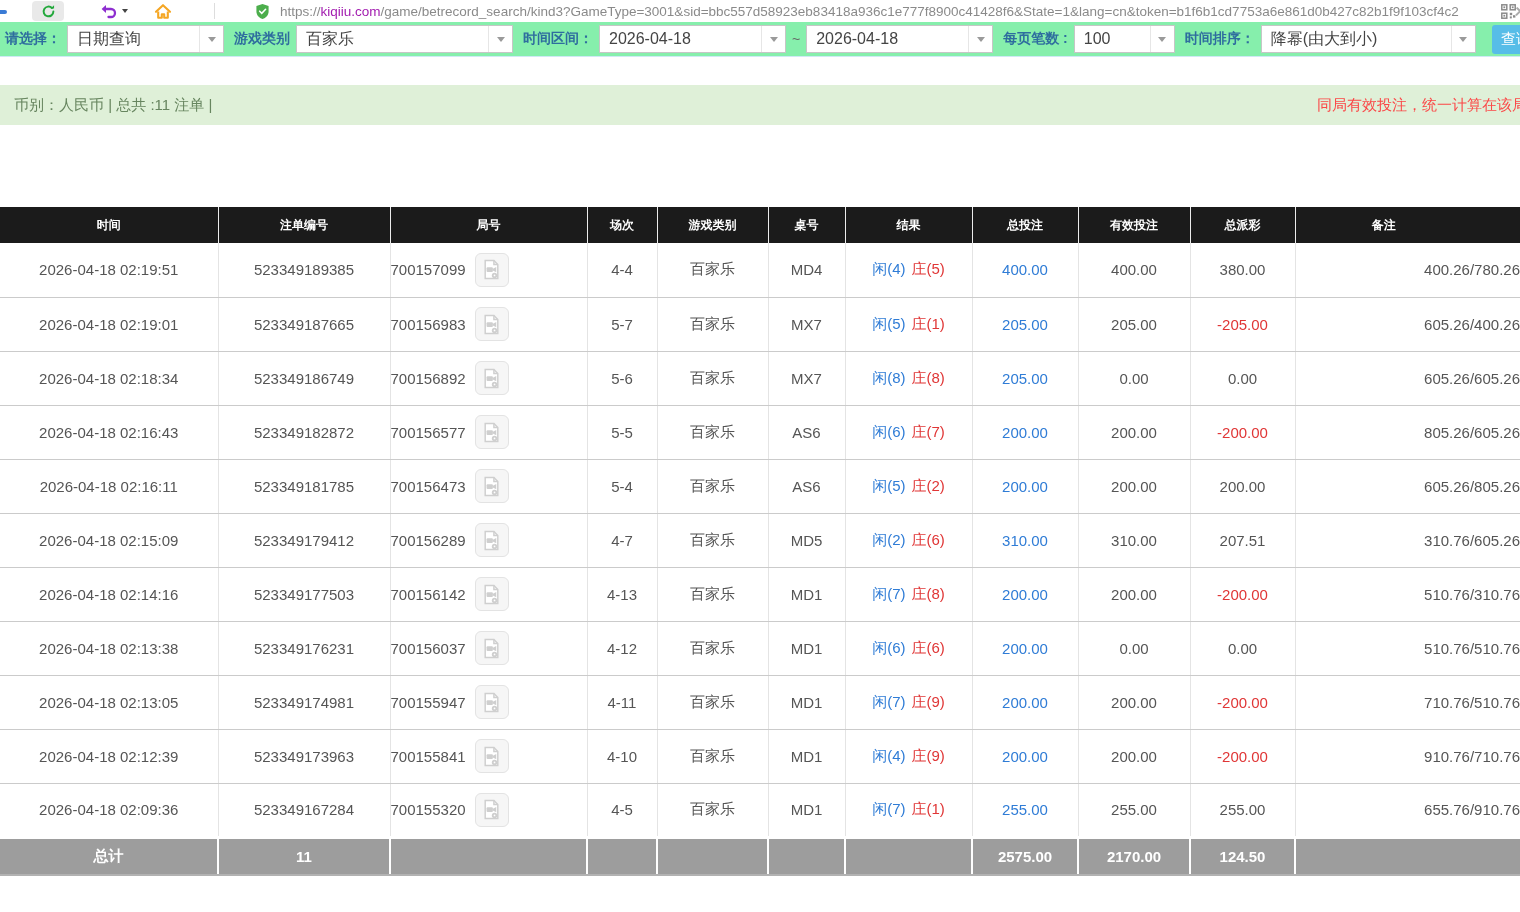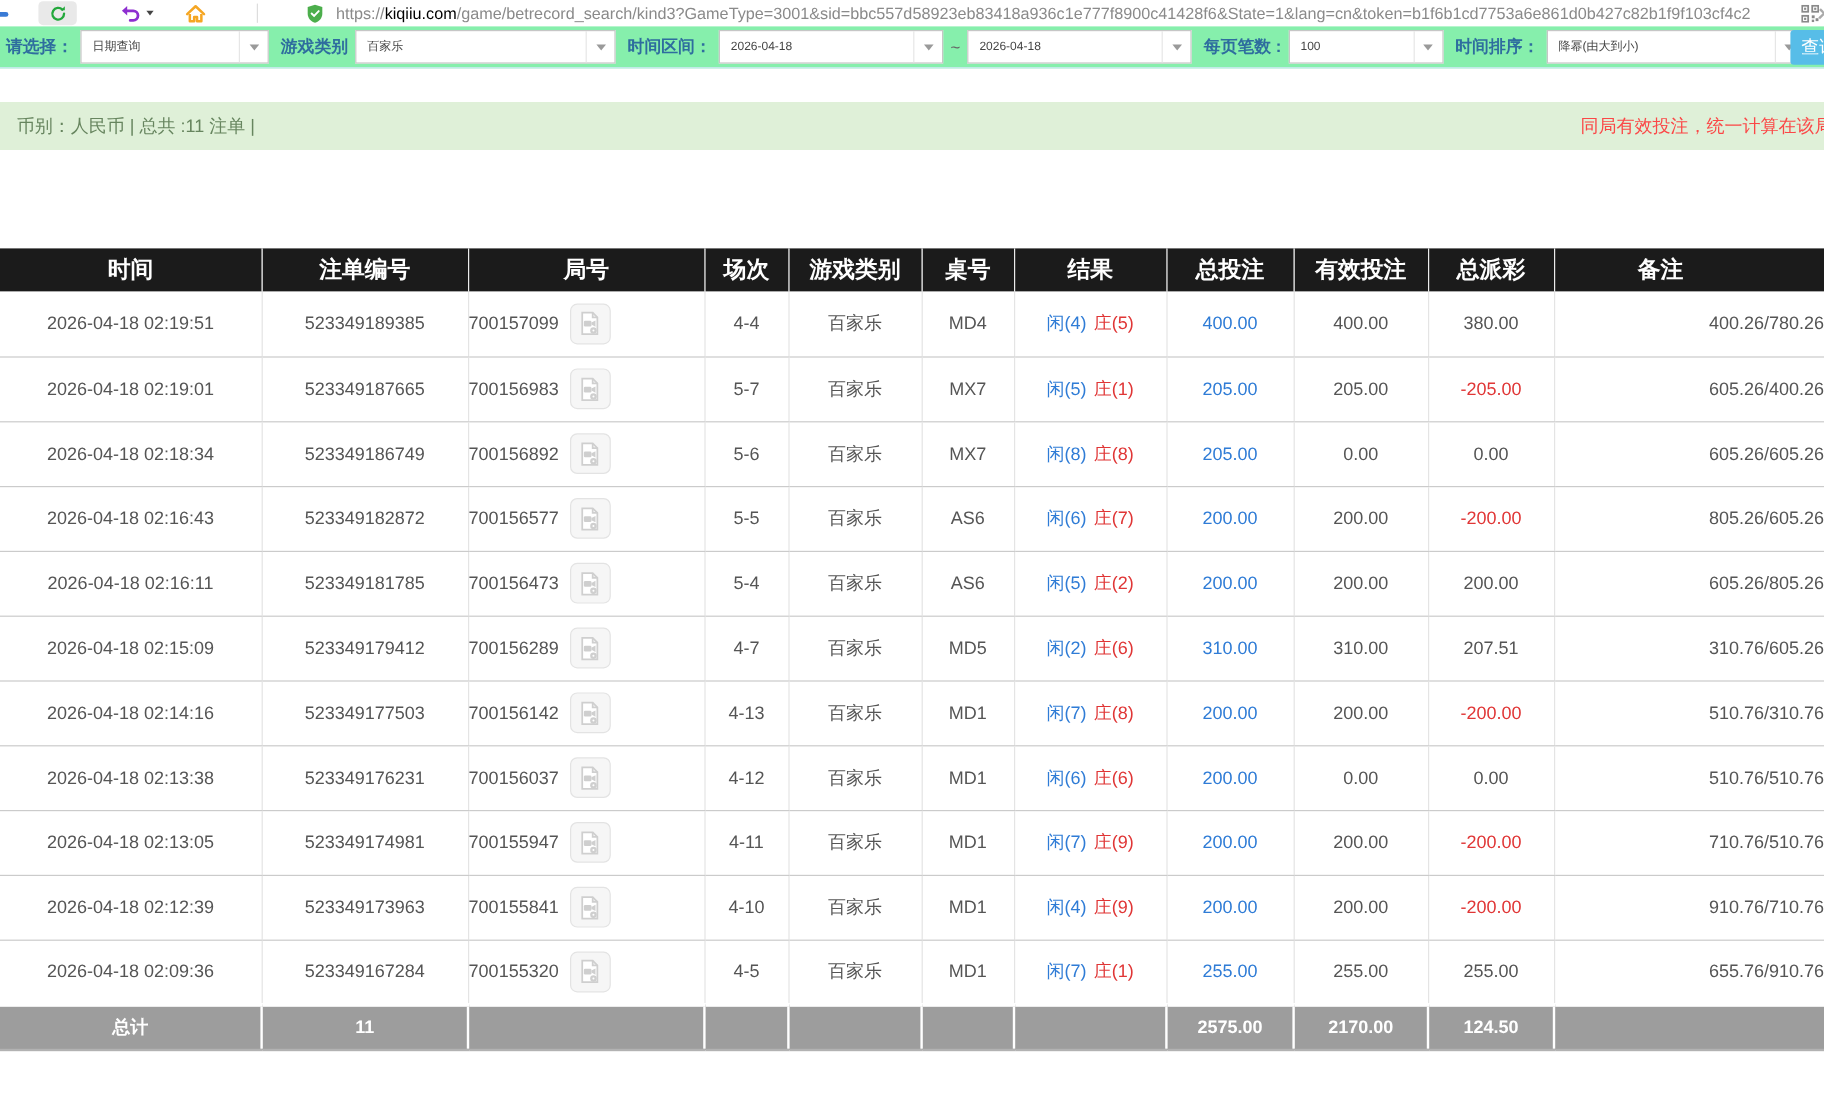--- a/index.html
+++ b/index.html
@@ -18,56 +18,56 @@
   .back-sliver { position:absolute; left:0; top:10px; width:7px; height:4px; background:#3a7bd5; border-radius:0 2px 2px 0; }
   .icon-btn { display:inline-flex; align-items:center; justify-content:center; cursor:pointer; }
   .refresh-wrap { margin-left:32px; width:32px; height:20px; background:#e9e9e9; border-radius:4px; }
   .undo-wrap { margin-left:36px; display:inline-flex; align-items:center; }
   .mini-caret { width:0;height:0;border-left:3px solid transparent;border-right:3px solid transparent;border-top:4px solid #444; margin-left:5px; }
   .home-wrap { margin-left:26px; }
   .bar-divider { width:1px; height:16px; background:#ddd; margin-left:42px; }
   .url-bar { display:flex; align-items:center; margin-left:40px; flex:1; overflow:hidden; cursor:text; }
   .shield-wrap { margin-right:10px; display:inline-flex; }
   .url-text { font-size:13.5px; color:#8a8a8a; overflow:hidden; }
-  .url-text .domain { color:#000000; }
+  .url-text .domain { color:#a21caf; }
   .qr-wrap { margin:0 4px 0 8px; display:inline-flex; }
   .edge-mark { position:absolute; right:0; top:8px; width:6px; height:7px; border-left:2px solid #aaa; border-bottom:2px solid #aaa; transform:rotate(-135deg); }
 
   
   .filter-bar {
     position:relative; height:35px; background:#86efac; border-bottom:1px solid #cfe9f5;
     display:flex; align-items:center; padding-left:5px; overflow:hidden; white-space:nowrap;
   }
   .flabel { color:#2e6d9e; font-weight:bold; font-size:14px; margin:0 6px 0 10px; }
   .flabel.first { margin-left:0; }
   .ui-select { height:28px; background:#fff; border:1px solid #c6c6c6; display:inline-flex; align-items:center; cursor:pointer; }
-  .sel-text { flex:1; padding-left:9px; font-size:10px; color:#444; overflow:hidden; }
+  .sel-text { flex:1; padding-left:9px; font-size:16px; color:#444; overflow:hidden; }
   .caret-box { width:24px; height:100%; display:flex; align-items:center; justify-content:center; border-left:1px solid #e6e6e6; }
   .caret { width:0; height:0; border-left:4px solid transparent; border-right:4px solid transparent; border-top:5px solid #9a9a9a; }
   .w-filter { width:157px; } .w-game { width:217px; } .w-date { width:187px; }
-  .w-size { width:129px; } .w-sort { width:215px; }
+  .w-size { width:101px; } .w-sort { width:215px; }
   .tilde { color:#666; font-size:14px; margin:0 6px; }
   .search-btn {
     position:absolute; right:-38px; top:3px; width:66px; height:29px;
     background:#57bde8; color:#fff; border:none; font-size:15px; border-radius:3px;
     font-family:"Liberation Sans", sans-serif; cursor:pointer; text-align:left; padding-left:9px;
   }
 
   
   .summary-bar {
     margin-top:28px; height:40px; background:#dff0d8; position:relative;
     display:flex; align-items:center; overflow:hidden;
   }
   .sum-left { margin-left:14px; color:#67855f; font-size:15px; }
   .sum-right { position:absolute; left:1317px; top:11px; color:#fb4747; font-size:15px; white-space:nowrap; }
 
   
   table.bets { width:1520px; margin-top:82px; border-collapse:collapse; table-layout:fixed; }
   thead th {
-    background:#1b1b1b; color:#fff; height:36px; font-size:19px; font-weight:bold;
+    background:#1b1b1b; color:#fff; height:36px; font-size:12px; font-weight:bold;
     border-left:1px solid #ececec; text-align:center; padding:0;
   }
   thead th:first-child { border-left:none; }
   thead th.h-note { text-align:center; padding-right:48px; }
   tbody td {
     height:54px; background:#fff; color:#555; font-size:15px; text-align:center;
     border-bottom:1px solid #cbcbcb; border-left:1px solid #e4e4e4; padding:0;
   }
   tbody td:first-child { border-left:none; }
   td.c-note { text-align:right; padding-right:0; }

